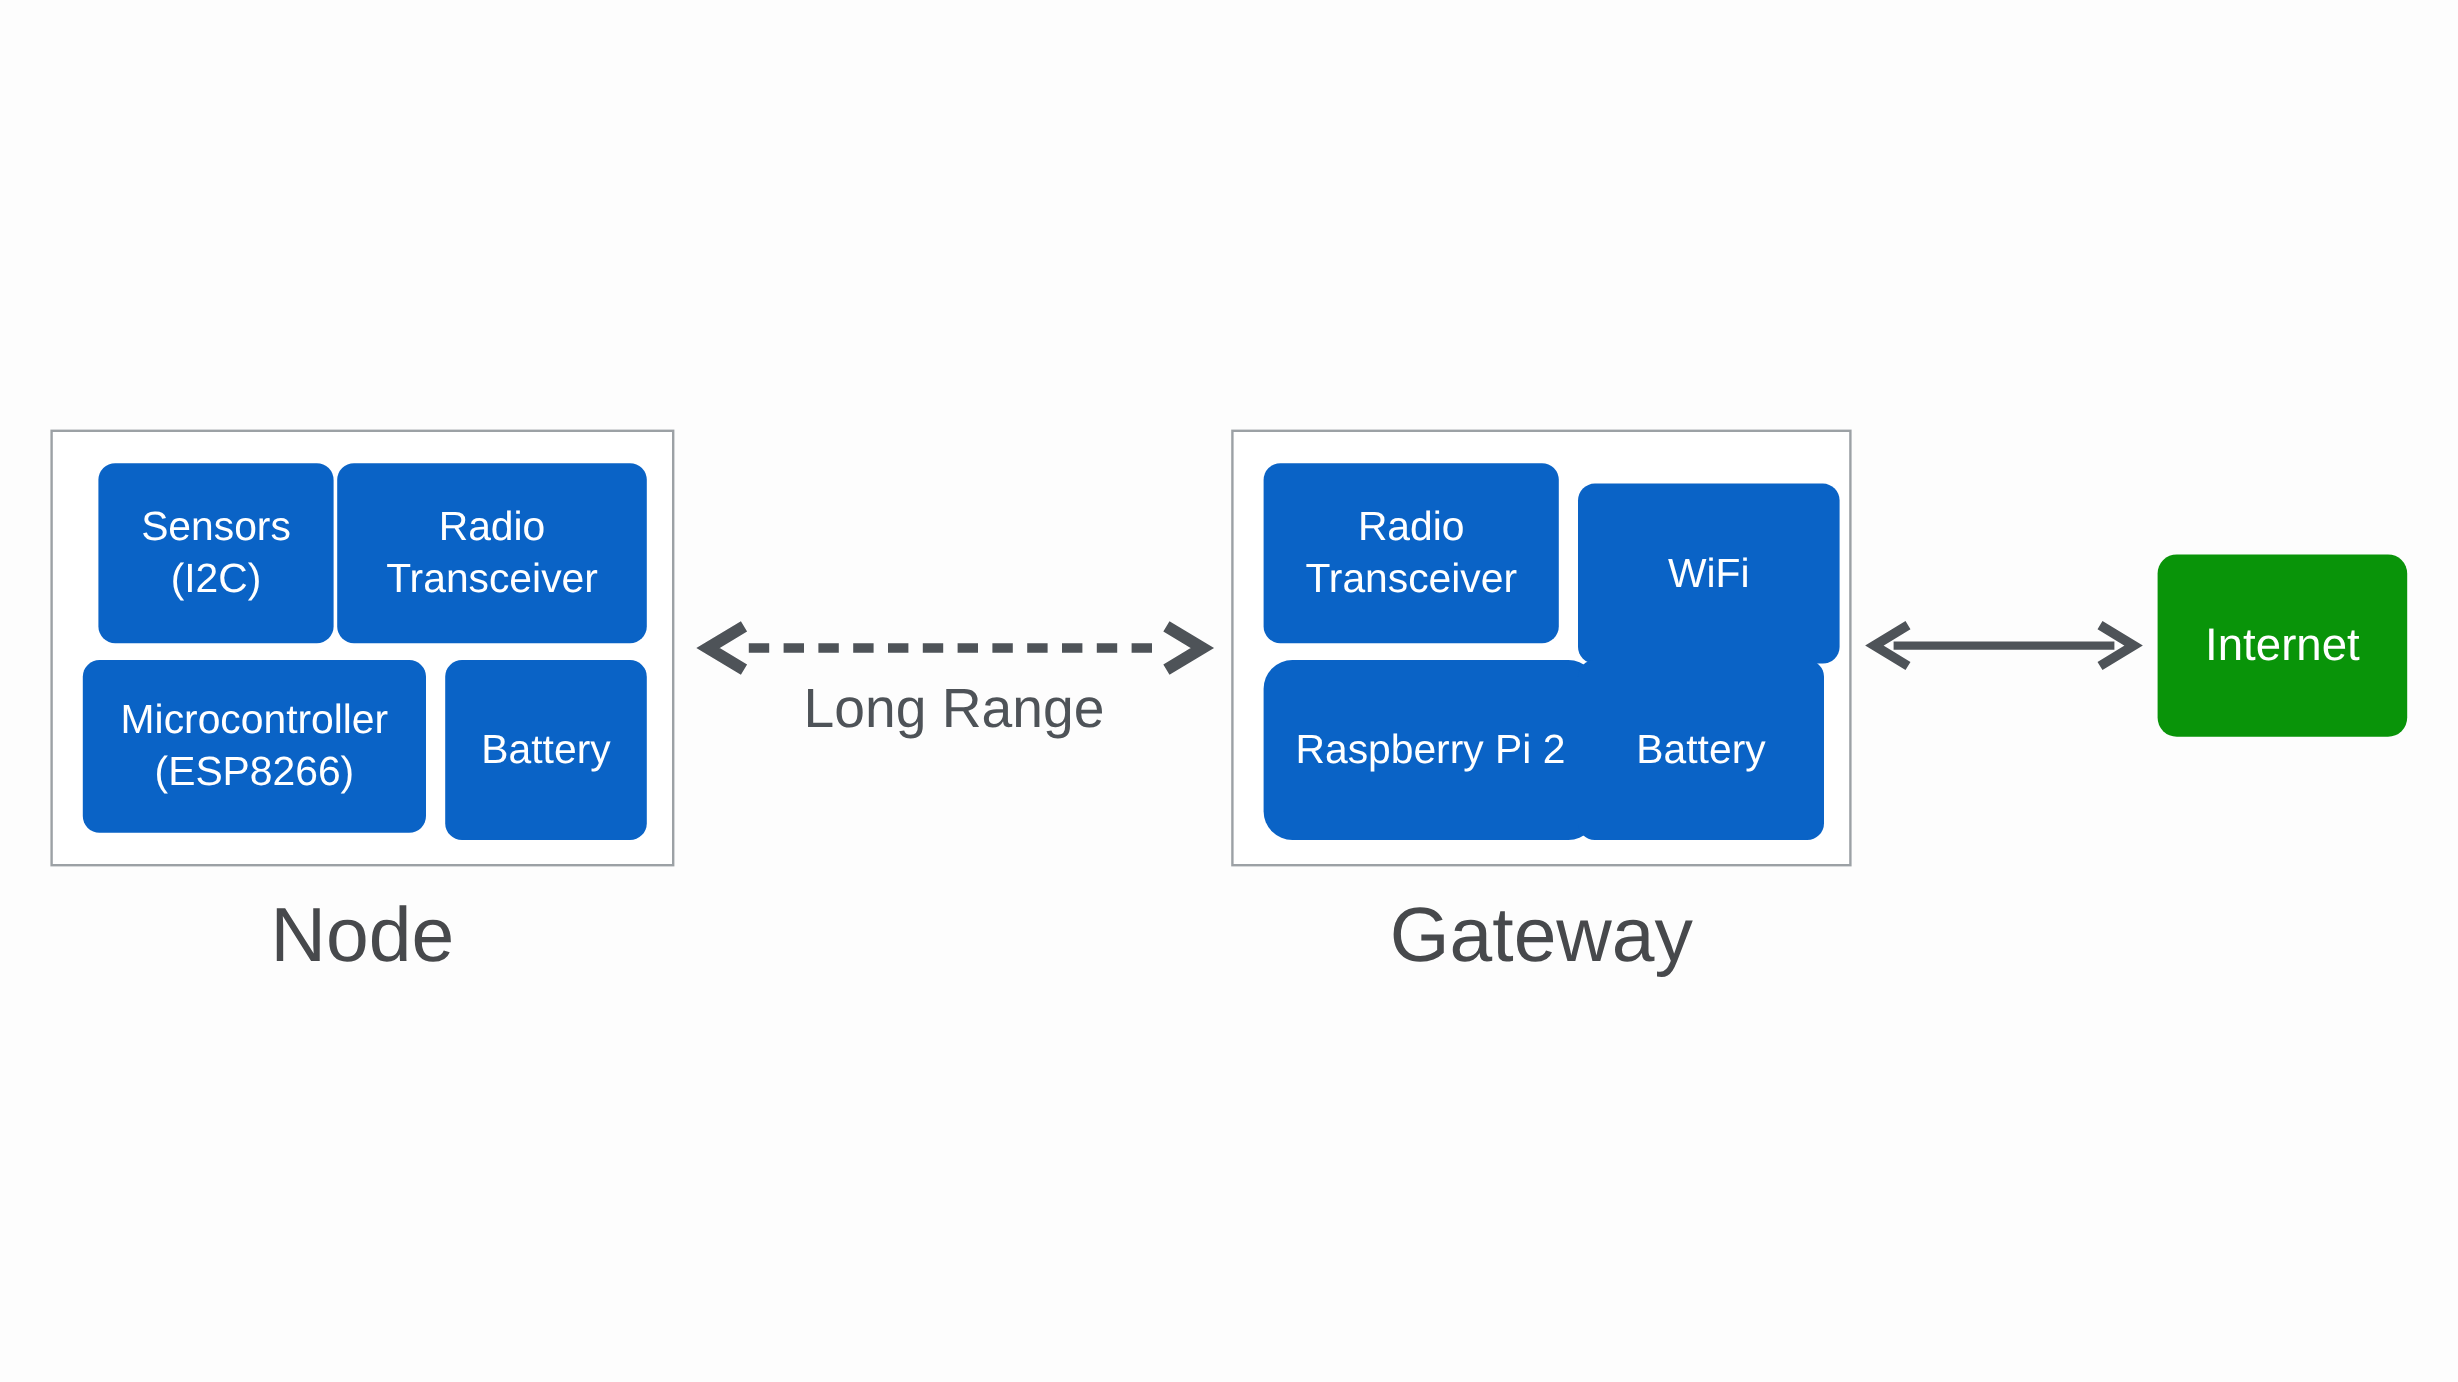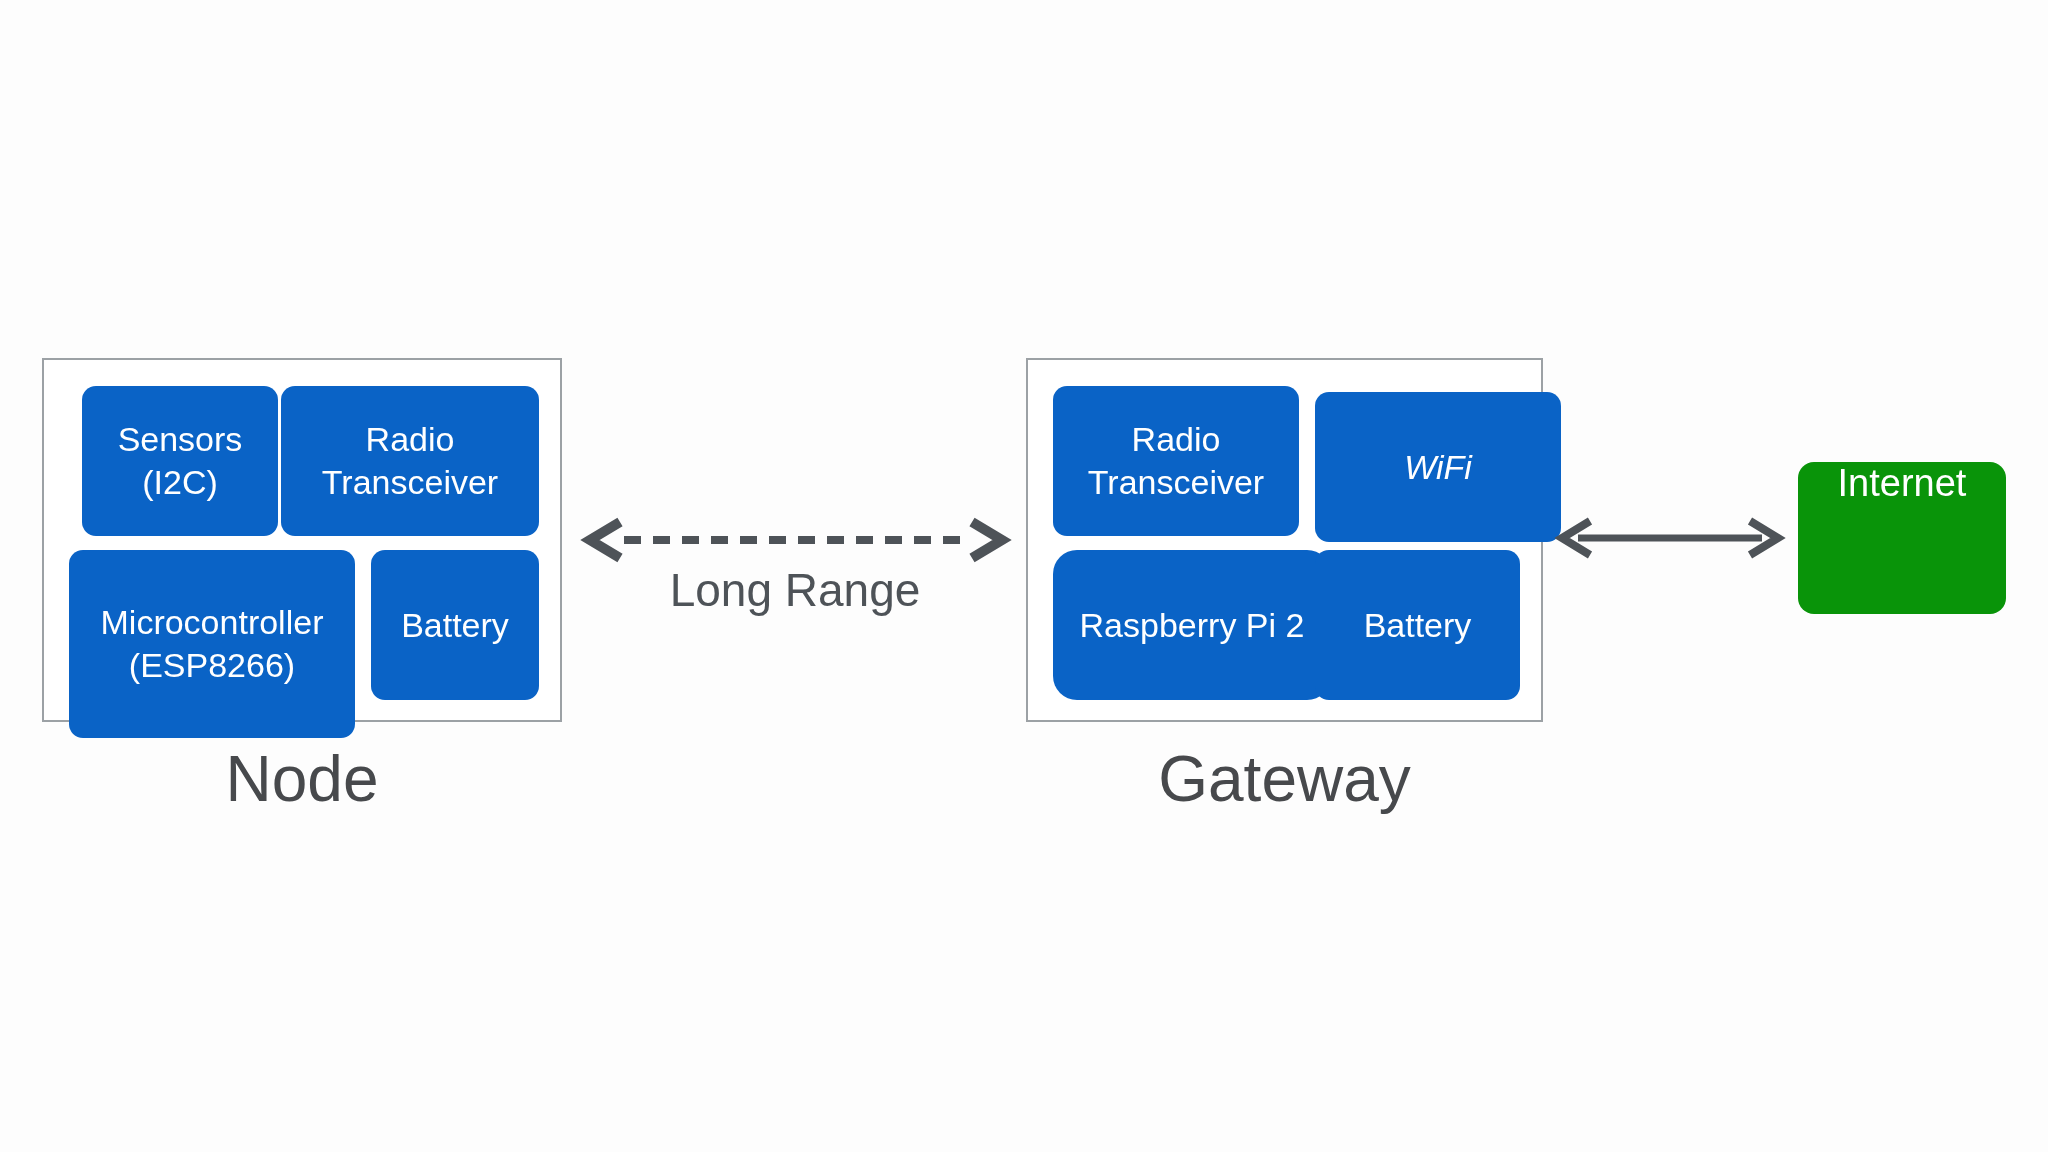--- a/index.html
+++ b/index.html
@@ -47,45 +47,45 @@
     color:#ffffff;
     font-size:34px;
     line-height:1.26;
     text-align:center;
   }
   .block .block-line{white-space:nowrap;}
 
   
   .blk-sensors  {left:38px; top:26px;  width:196px;height:150px;}
   .blk-node-radio{left:237px;top:26px;  width:258px;height:150px;}
-  .blk-micro    {left:25px; top:190px; width:286px;height:188px;}
+  .blk-micro    {left:25px; top:190px; width:286px;height:144px;}
   .blk-node-batt{left:327px;top:190px; width:168px;height:150px;}
 
   
   .blk-gw-radio {left:25px; top:26px;  width:246px;height:150px;}
-  .blk-wifi     {left:287px;top:32px;  width:246px;height:150px;font-style:italic;}
+  .blk-wifi     {left:287px;top:43px;  width:218px;height:150px;}
   .blk-rpi      {left:25px; top:190px; width:278px;height:150px;border-radius:24px;}
   .blk-gw-batt  {left:287px;top:190px; width:205px;height:150px;}
 
   
   .group-label{
     position:absolute;
     color:var(--label-gray,#47494c);
     font-size:64px;
     text-align:center;
   }
   .node-label{left:42px;top:742px;width:520px;}
   .gateway-label{left:1026px;top:742px;width:517px;}
 
   
   .internet-box{
     position:absolute;left:1798px;top:462px;width:208px;height:152px;
     background:var(--internet-green,#099409);
     border-radius:16px;
-    display:flex;align-items:flex-start;justify-content:center;
+    display:flex;align-items:center;justify-content:center;
     color:#ffffff;font-size:38px;
   }
 
   
   .arrow-svg{position:absolute;}
   .arrow-stroke{stroke:var(--arrow-gray,#4e5358);fill:none;}
 
   
   .long-range-label{
     position:absolute;left:595px;top:562px;width:400px;

